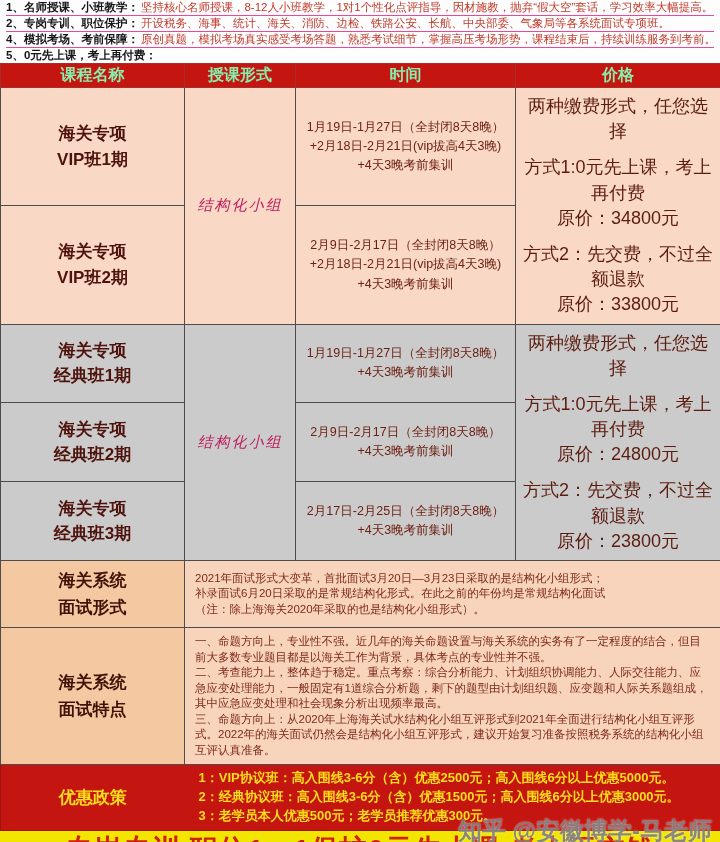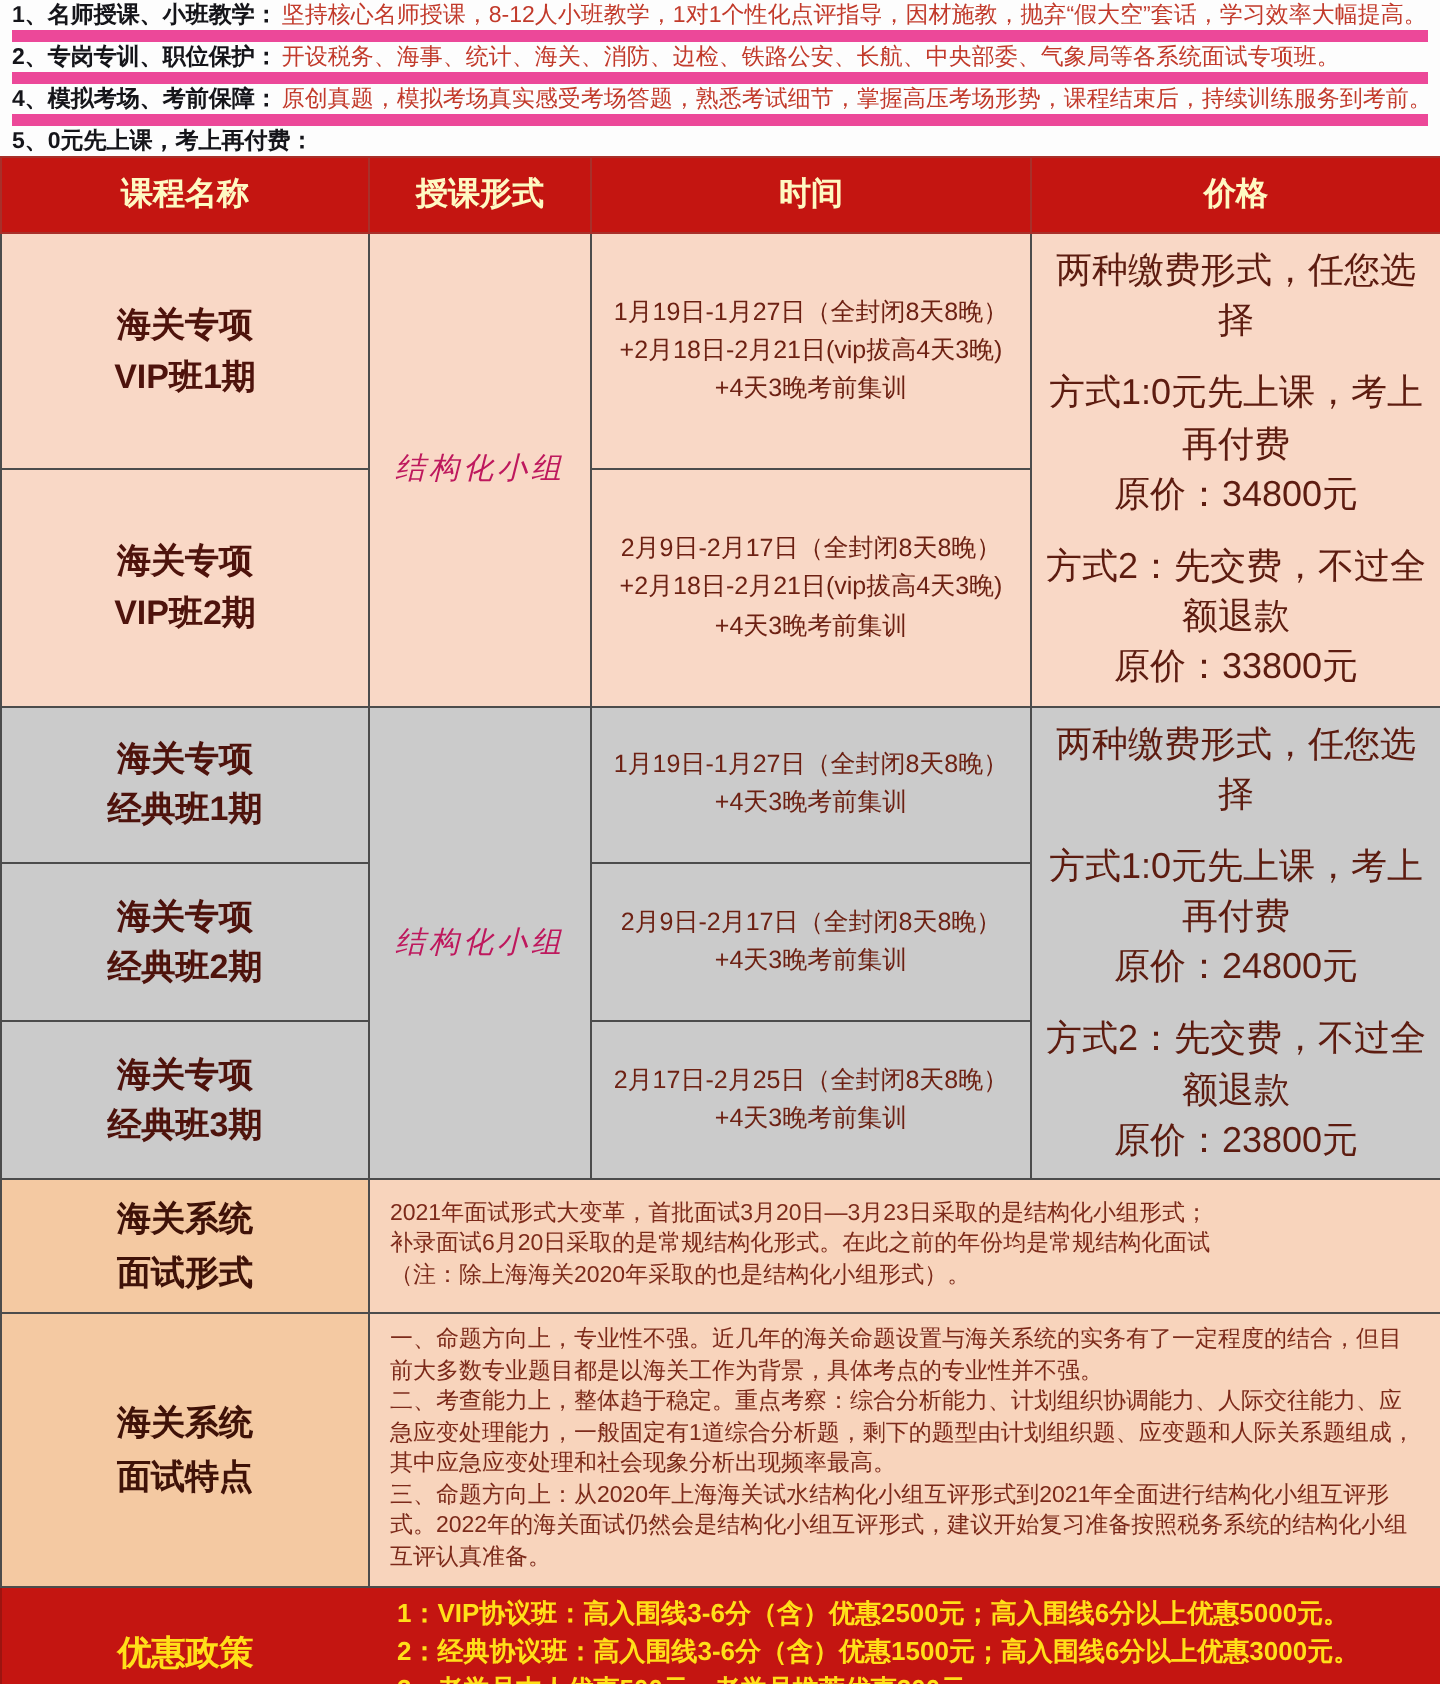--- a/index.html
+++ b/index.html
@@ -6,29 +6,29 @@
   html,body { background:#ffffff; }
   body { width:720px; font-family:"Liberation Sans","DejaVu Sans",sans-serif; }
   .page { width:720px; height:842px; display:flex; flex-direction:column; background:#fff; overflow:hidden; }
 
   
   .banner { height:58px; background:linear-gradient(#a80b09,#cd1714 35%,#c21310); display:flex; align-items:center; justify-content:center; border-bottom:2px solid #e9e6e0; }
   .banner-title { color:#fcd60c; font-size:30px; font-weight:bold; letter-spacing:1px; text-shadow:1px 1px 1px rgba(80,0,0,.6); }
 
   
   .bullets { height:134px; background:#fdfdfd; display:flex; flex-direction:column; padding:0 6px; }
-  .bullet { flex:1; display:flex; align-items:center; border-bottom:6px solid #ec4899; font-size:11.5px; white-space:nowrap; overflow:hidden; }
+  .bullet { flex:1; display:flex; align-items:center; border-bottom:1px solid #ec4899; font-size:11.5px; white-space:nowrap; overflow:hidden; }
   .bullet:last-child { border-bottom:none; }
   .b-label { font-weight:bold; color:#15151a; margin-right:2px; }
   .b-text { color:#c23a2b; }
 
   
   table { width:720px; border-collapse:collapse; table-layout:fixed; }
   col.c1{width:184px;} col.c2{width:111px;} col.c3{width:220px;} col.c4{width:205px;}
-  th { height:38px; background:#c41511; color:#fef9c3; font-size:16px; font-weight:bold; border:1px solid #a8302a; }
+  th { height:24px; background:#c41511; color:#86efac; font-size:16px; font-weight:bold; border:1px solid #a8302a; }
   td { border:1px solid #4c4c4c; text-align:center; vertical-align:middle; padding:6px; }
   .pink { background:#f9d8c6; }
   .gray { background:#cbcbcb; }
   .peach { background:#f4c9a2; }
   .peach-lt { background:#f8d4bc; }
   .name { font-size:17px; font-weight:bold; color:#4e130c; line-height:1.5; }
   .format { font-size:15px; color:#be185d; letter-spacing:2px;font-style:italic; }
   .time { font-size:12.5px; color:#6d2113; line-height:1.55; }
   .price { font-size:18px; color:#5d1c10; line-height:1.4; }
   .price .gap { height:11px; }

